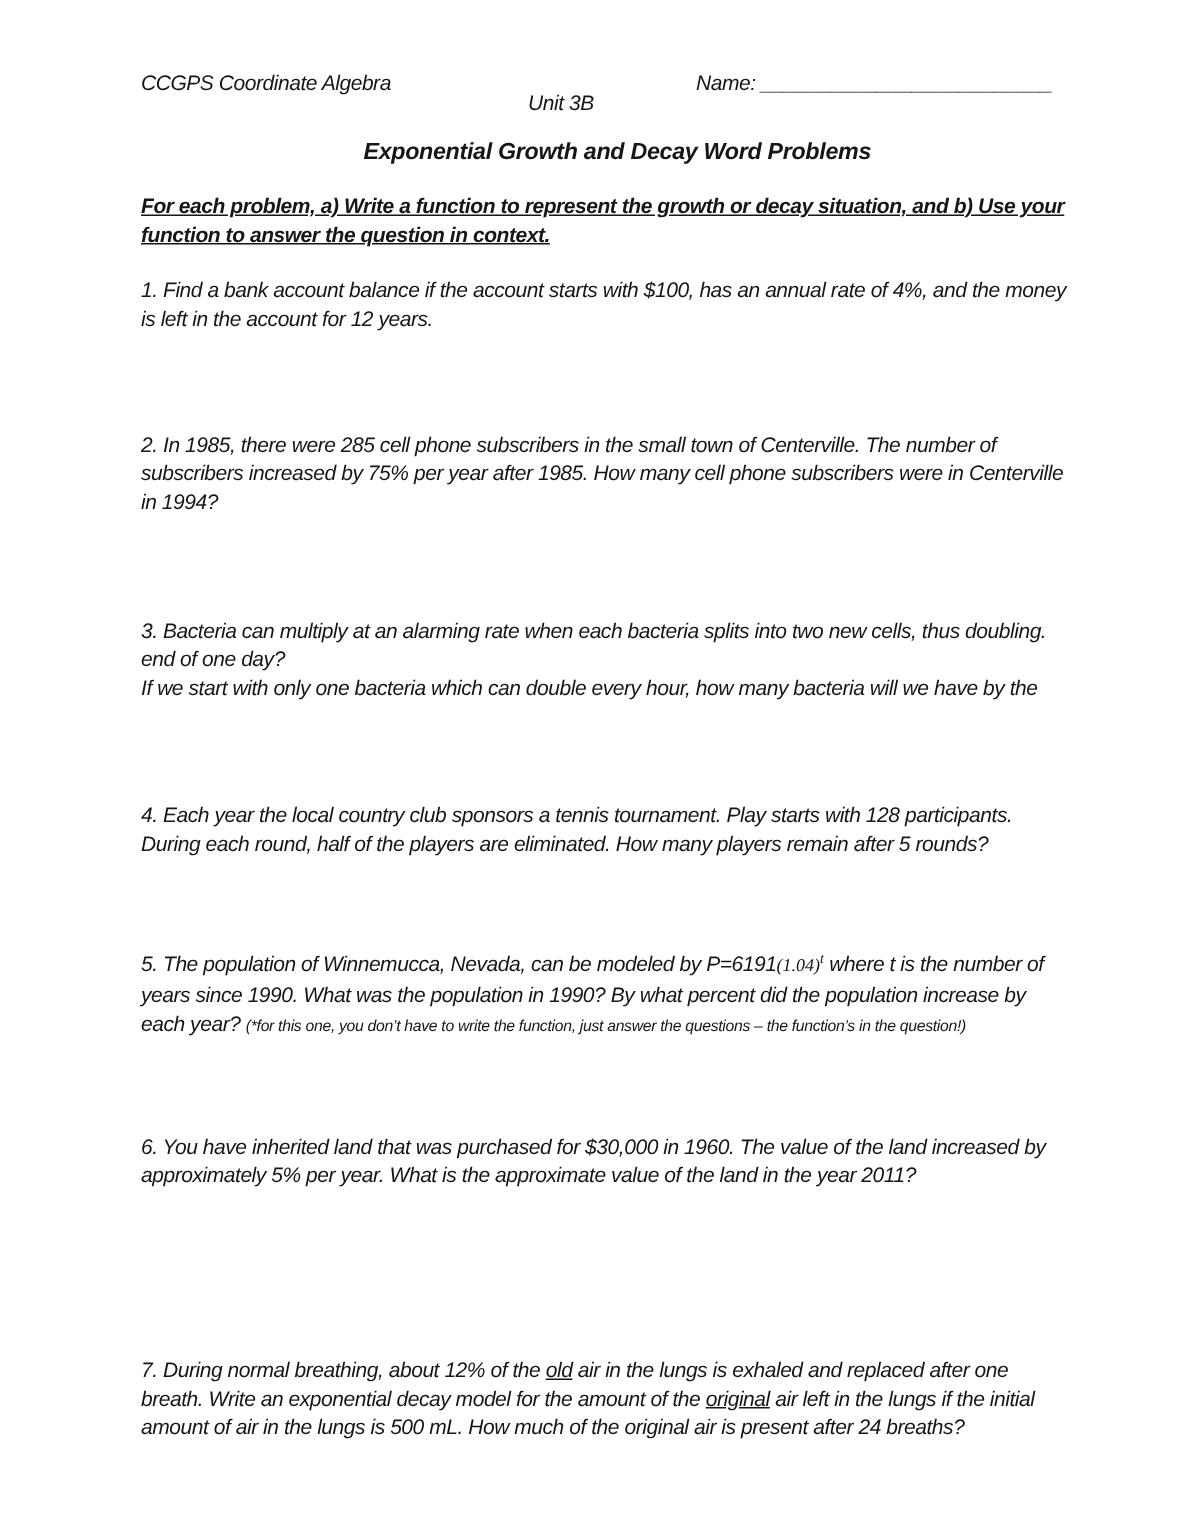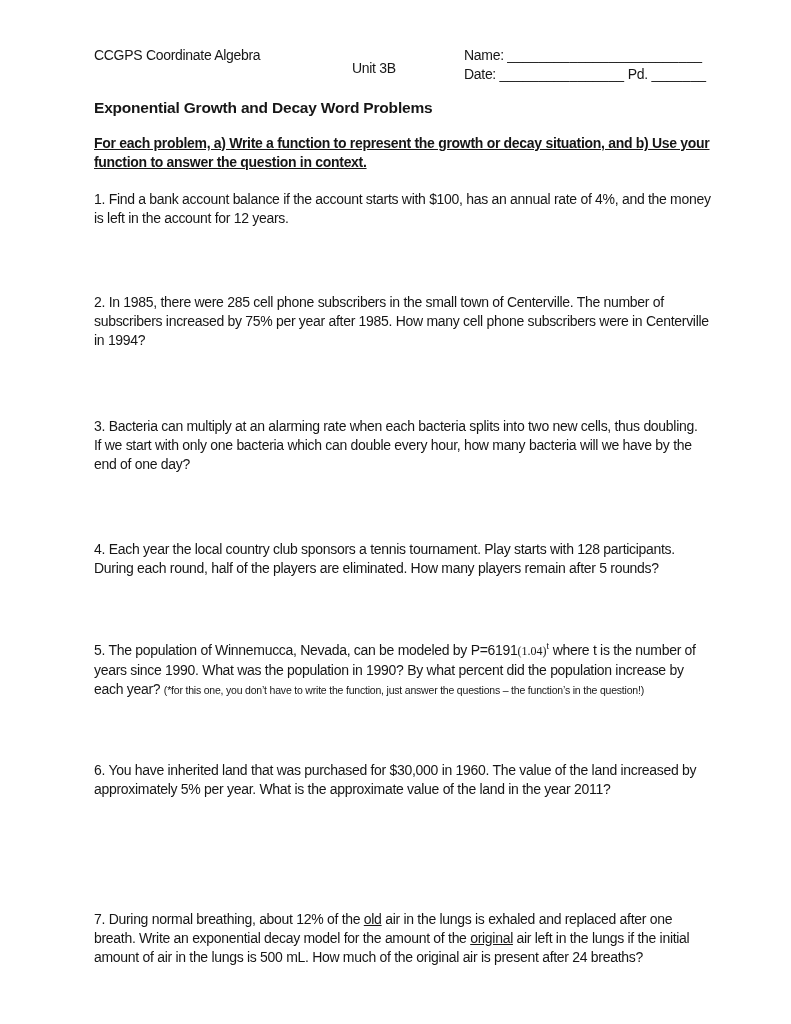--- a/index.html
+++ b/index.html
@@ -9,29 +9,31 @@
     width: 791px;
     height: 1024px;
     background: #ffffff;
     color: #161616;
     font-family: "Liberation Sans", sans-serif;
     font-size: 14px;
     line-height: 19px;
     letter-spacing: -0.3px;
     padding: 46px 62px 0 94px;
     overflow: hidden;
+    font-style: italic;
   }
   .doc-header { display: flex; align-items: flex-start; }
   .header-course { width: 258px; white-space: nowrap; }
   .header-unit { width: 112px; white-space: nowrap; margin-top: 13px; }
   .header-namedate { flex: 1; }
   .header-namedate .row { white-space: nowrap; }
   .blank { letter-spacing: 0; }
   .doc-title {
     margin-top: 13px;
+    text-align: center;
     font-size: 15.5px;
     line-height: 22px;
     font-weight: 700;
     letter-spacing: -0.2px;
   }
   .instructions {
     margin-top: 15px;
     font-weight: 700;
   }
   .instructions .line { text-decoration: underline; white-space: nowrap; }
@@ -63,26 +65,20 @@
 <div class="page">
 
   <div class="doc-header">
     <div class="header-course">CCGPS Coordinate Algebra</div>
     <div class="header-unit">Unit 3B</div>
     <div class="header-namedate">
       <div class="row">
         <span>Name:</span>
         <span class="blank">_________________________</span>
       </div>
-      <div class="row">
-        <span>Date:</span>
-        <span class="blank">________________</span>
-        <span>Pd.</span>
-        <span class="blank">_______</span>
-      </div>
     </div>
   </div>
 
   <div class="doc-title">Exponential Growth and Decay Word Problems</div>
 
   <div class="instructions">
     <div class="line">For each problem, a) Write a function to represent the growth or decay situation, and b) Use your</div>
     <div class="line">function to answer the question in context.</div>
   </div>
 
@@ -92,22 +88,22 @@
   </div>
 
   <div class="problem p2">
     <div class="line">2. In 1985, there were 285 cell phone subscribers in the small town of Centerville. The number of</div>
     <div class="line">subscribers increased by 75% per year after 1985. How many cell phone subscribers were in Centerville</div>
     <div class="line">in 1994?</div>
   </div>
 
   <div class="problem p3">
     <div class="line">3. Bacteria can multiply at an alarming rate when each bacteria splits into two new cells, thus doubling.</div>
+    <div class="line">end of one day?</div>
     <div class="line">If we start with only one bacteria which can double every hour, how many bacteria will we have by the</div>
-    <div class="line">end of one day?</div>
   </div>
 
   <div class="problem p4">
     <div class="line">4. Each year the local country club sponsors a tennis tournament. Play starts with 128 participants.</div>
     <div class="line">During each round, half of the players are eliminated. How many players remain after 5 rounds?</div>
   </div>
 
   <div class="problem p5">
     <div class="line"><span>5. The population of Winnemucca, Nevada, can be modeled by </span><span>P=6191</span><span class="formula-paren">(1.04)</span><span class="formula-exp">t</span><span> where t is the number of</span></div>
     <div class="line">years since 1990. What was the population in 1990? By what percent did the population increase by</div>

